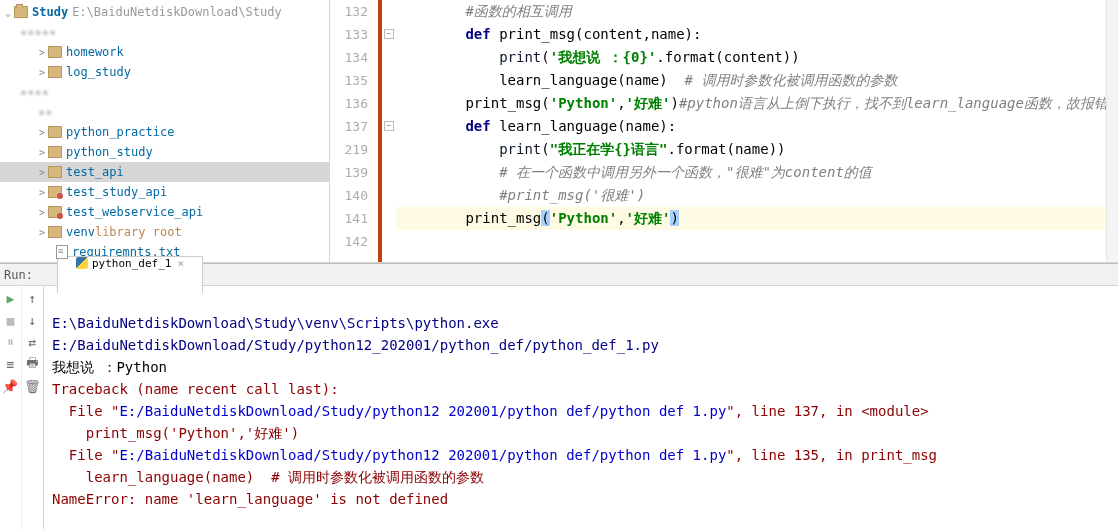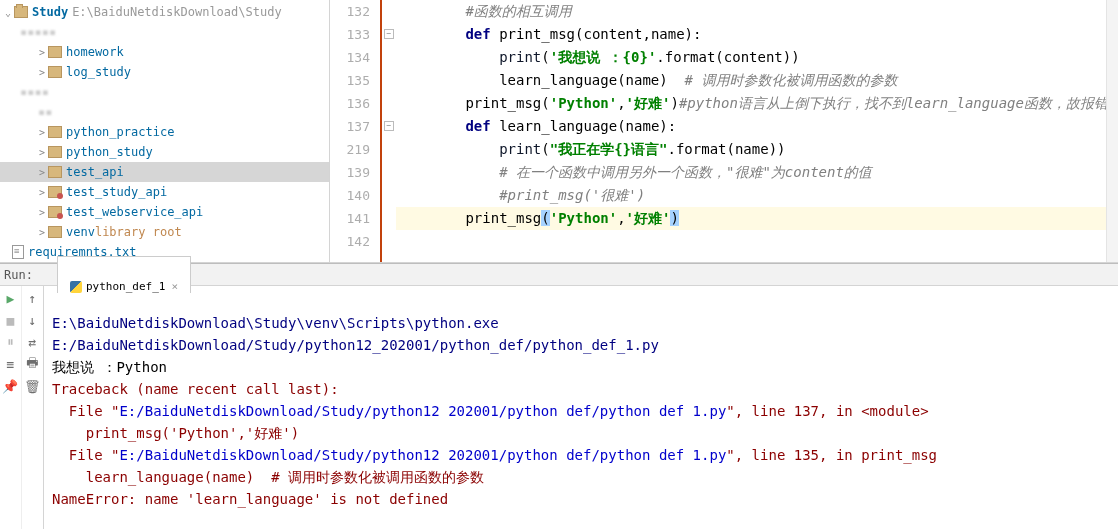--- a/index.html
+++ b/index.html
@@ -15,39 +15,39 @@
 .folder-dot::after{content:"";position:absolute;right:-2px;bottom:-2px;width:6px;height:6px;background:#c75450;border-radius:50%}
 .file-icon{width:12px;height:14px;background:#fff;border:1px solid #999;margin-right:4px;position:relative}
 .file-icon::after{content:"≡";position:absolute;top:0;left:1px;font-size:9px;color:#999}
 .tree-label{color:#0369a1}
 .tree-label.bold{font-weight:bold}
 .tree-path{color:#999;margin-left:4px}
 .lib-root{color:#c08850}
 .faded{color:#ccc;filter:blur(1px)}
 .editor{flex:1;display:flex;overflow:hidden;background:#fff;position:relative}
 .scrollbar{position:absolute;right:0;top:0;width:12px;height:100%;background:#f4f4f4;border-left:1px solid #e4e4e4}
-.gutter{width:52px;background:#fff;text-align:right;padding-right:10px;color:#adadad;font-family:Consolas,monospace;font-size:13px;border-right:2px solid #c2410c}
+.gutter{width:52px;background:#fff;text-align:right;padding-right:10px;color:#adadad;font-family:Consolas,monospace;font-size:13px;border-right:4px solid #c2410c}
 .gutter div{height:23px;line-height:23px}
 .fold-col{width:14px;position:relative}
 .fold-mark{position:absolute;left:2px;width:10px;height:10px;border:1px solid #bbb;font-size:8px;line-height:8px;text-align:center;color:#888;background:#fff}
 .code{flex:1;font-family:Consolas,"Microsoft YaHei",monospace;font-size:14px;line-height:23px;white-space:pre}
 .code-line{height:23px;padding-left:2px}
 .code-line.hl{background:#fffae3}
 .kw{color:#000080;font-weight:bold}
 .fn-def{color:#000}
 .str{color:#008000;font-weight:bold}
 .str-cn{color:#008000;font-weight:bold}
 .cmt{color:#808080;font-style:italic}
 .call{color:#000}
 .builtin{color:#0f172a}
 .caret-sel{background:#a6d2ff}
 .run-panel{flex:1;display:flex;flex-direction:column;border-top:1px solid #bdbdbd;background:#fff}
 .run-header{display:flex;align-items:center;height:22px;background:#f2f2f2;border-bottom:1px solid #d4d4d4;padding-left:4px}
 .run-label{color:#555;margin-right:24px}
-.run-tab{display:flex;align-items:flex-end;height:37px;background:#fff;border:1px solid #ccc;border-bottom:none;padding:0 12px;font-size:11px}
+.run-tab{display:flex;align-items:flex-start;height:37px;background:#fff;border:1px solid #ccc;border-bottom:none;padding:0 18px;font-size:11px}
 .py-icon{width:12px;height:12px;margin-right:4px;background:linear-gradient(135deg,#3572A5 50%,#FFD43B 50%);border-radius:2px}
 .run-close{margin-left:6px;color:#999;cursor:pointer}
 .run-body{flex:1;display:flex}
 .run-tools{width:22px;display:flex;flex-direction:column;align-items:center;padding-top:4px;gap:6px;border-right:1px solid #eee}
 .run-tools2{width:22px;display:flex;flex-direction:column;align-items:center;padding-top:4px;gap:6px;border-right:1px solid #d4d4d4}
 .tool-btn{width:16px;height:16px;display:flex;align-items:center;justify-content:center;color:#6e6e6e;cursor:pointer;font-size:13px}
 .tool-btn.play{color:#59a869}
 .tool-btn.stop{color:#c75450}
 .console{flex:1;padding:4px 8px;font-family:Consolas,"Microsoft YaHei",monospace;font-size:14px;line-height:22px;white-space:pre-wrap;position:relative}
 .console .cmd{color:#000080}
@@ -110,21 +110,21 @@
           <span class="twisty">&gt;</span>
           <span class="folder-icon folder-dot"></span>
           <span class="tree-label">test_webservice_api</span>
         </div>
         <div class="tree-row" style="padding-left: 36px;">
           <span class="twisty">&gt;</span>
           <span class="folder-icon"></span>
           <span class="tree-label">venv</span> 
           <span class="lib-root">library root</span>
         </div>
-        <div class="tree-row" style="">
+        <div class="tree-row" style=" margin-left: 44px;">
           <span class="twisty"></span>
           <span class="file-icon"></span>
           <span class="tree-label">requiremnts.txt</span>
         </div>
       </div>
   </div>
   <div class="editor">
     <div class="gutter" id="gutter">
         <div>132</div>
         <div>133</div>

